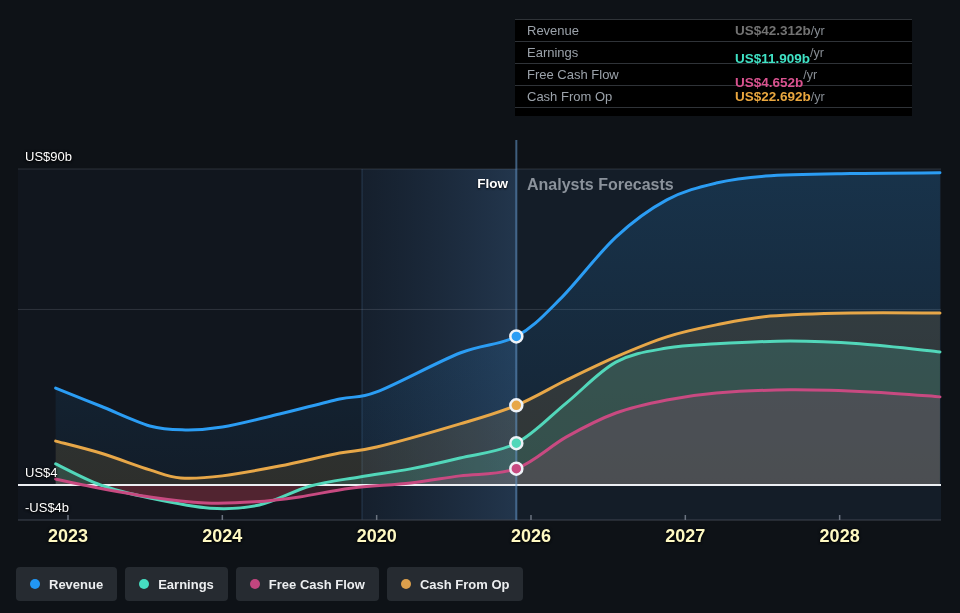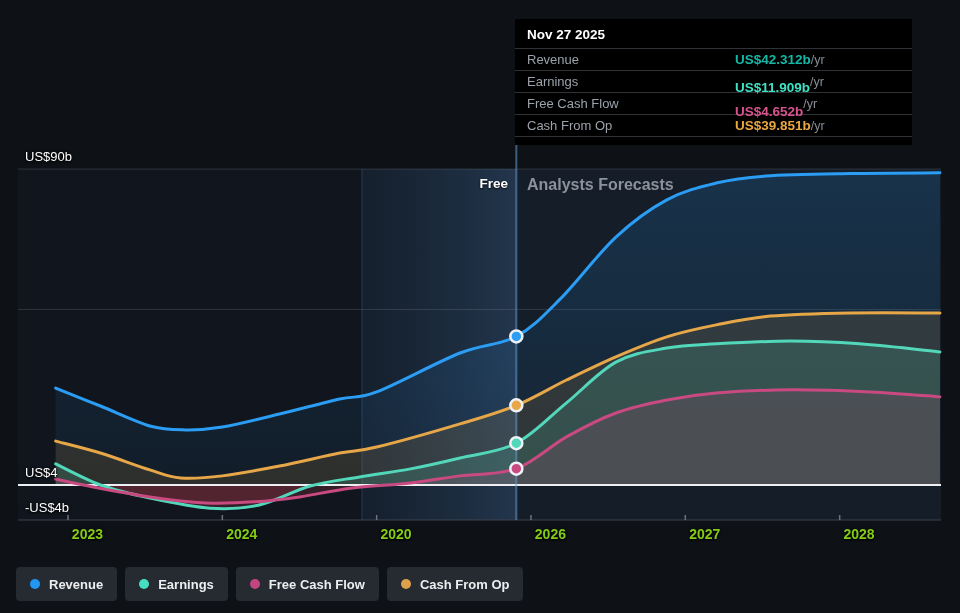--- a/index.html
+++ b/index.html
@@ -1,22 +1,22 @@
 <!DOCTYPE html>
 <html><head>
 <meta charset="utf-8">
 <style>
   html,body{margin:0;padding:0;background:#0e1217;}
   .stage{position:relative;width:960px;height:613px;overflow:hidden;
          background:#0e1217;font-family:"Liberation Sans",sans-serif;}
   #plot{position:absolute;left:0;top:0;}
   .axis-label{position:absolute;color:#ffffff;font-size:13px;font-weight:400;
               text-shadow:0 1px 2px #000,0 0 3px rgba(0,0,0,.8);white-space:nowrap;}
-  .x-tick-label{position:absolute;width:70px;text-align:right;color:#84cc16;
-                font-size:14px;font-weight:700;text-shadow:0 1px 2px #000,0 0 3px rgba(0,0,0,.8);}
+  .x-tick-label{position:absolute;width:70px;text-align:center;color:#fef9c3;
+                font-size:18px;font-weight:700;text-shadow:0 1px 2px #000,0 0 3px rgba(0,0,0,.8);}
   .past-label{position:absolute;top:176px;right:452px;color:#ffffff;
               font-size:13.5px;font-weight:700;text-shadow:0 1px 2px #000;}
   .forecast-label{position:absolute;top:176px;left:527px;color:#8b929b;
                   font-size:16px;font-weight:700;}
   .tooltip{position:absolute;left:515px;top:19px;width:397px;box-sizing:border-box;
            background:#000000;padding:0 0 8px 0;}
   .tt-title{padding:8px 12px 6px 12px;color:#ffffff;font-size:13.5px;font-weight:700;}
   .tt-rows{border-bottom:1px solid #2f3338;}
   .tt-row{display:flex;align-items:center;height:21px;padding:0 12px;
           border-top:1px solid #2f3338;}
@@ -91,44 +91,43 @@
     </div>
   <div id="xlabels">
       <div class="x-tick-label" style="left: 33px; top: 526px;">2023</div>
       <div class="x-tick-label" style="left: 187.33px; top: 526px;">2024</div>
       <div class="x-tick-label" style="left: 341.66px; top: 526px;">2020</div>
       <div class="x-tick-label" style="left: 495.99px; top: 526px;">2026</div>
       <div class="x-tick-label" style="left: 650.32px; top: 526px;">2027</div>
       <div class="x-tick-label" style="left: 804.65px; top: 526px;">2028</div>
     </div>
 
-  <div class="past-label">Free</div>
+  <div class="past-label">Flow</div>
   <div class="forecast-label">Analysts Forecasts</div>
 
   <div class="tooltip">
-    <div class="tt-title">Nov 27 2025</div>
     <div class="tt-rows" id="tt-rows">
         <div class="tt-row">
           <span class="tt-label">Revenue</span>
-          <span class="tt-value" style="color: #14b8a6;">US$42.312b</span>
+          <span class="tt-value" style="color: #737373;">US$42.312b</span>
           <span class="tt-suffix">/yr</span>
         </div>
         <div class="tt-row">
           <span class="tt-label">Earnings</span>
           <span class="tt-value" style="color: rgb(63, 226, 197); margin-top: 11px;">US$11.909b</span>
           <span class="tt-suffix">/yr</span>
         </div>
         <div class="tt-row">
           <span class="tt-label">Free Cash Flow</span>
           <span class="tt-value" style="color: rgb(217, 82, 143); margin-top: 16px;">US$4.652b</span>
           <span class="tt-suffix">/yr</span>
         </div>
         <div class="tt-row">
           <span class="tt-label">Cash From Op</span>
-          <span class="tt-value" style="color: rgb(234, 167, 63);">US$39.851b</span>
+          <span class="tt-value" style="color: rgb(234, 167, 63);">US$22.692b</span>
           <span class="tt-suffix">/yr</span>
         </div>
       </div>
   </div>
 
   <div class="legend" id="legend">
       <button class="legend-pill">
         <span class="legend-dot" style="background: rgb(33, 150, 243);"></span>
         <span>Revenue</span>
       </button>

